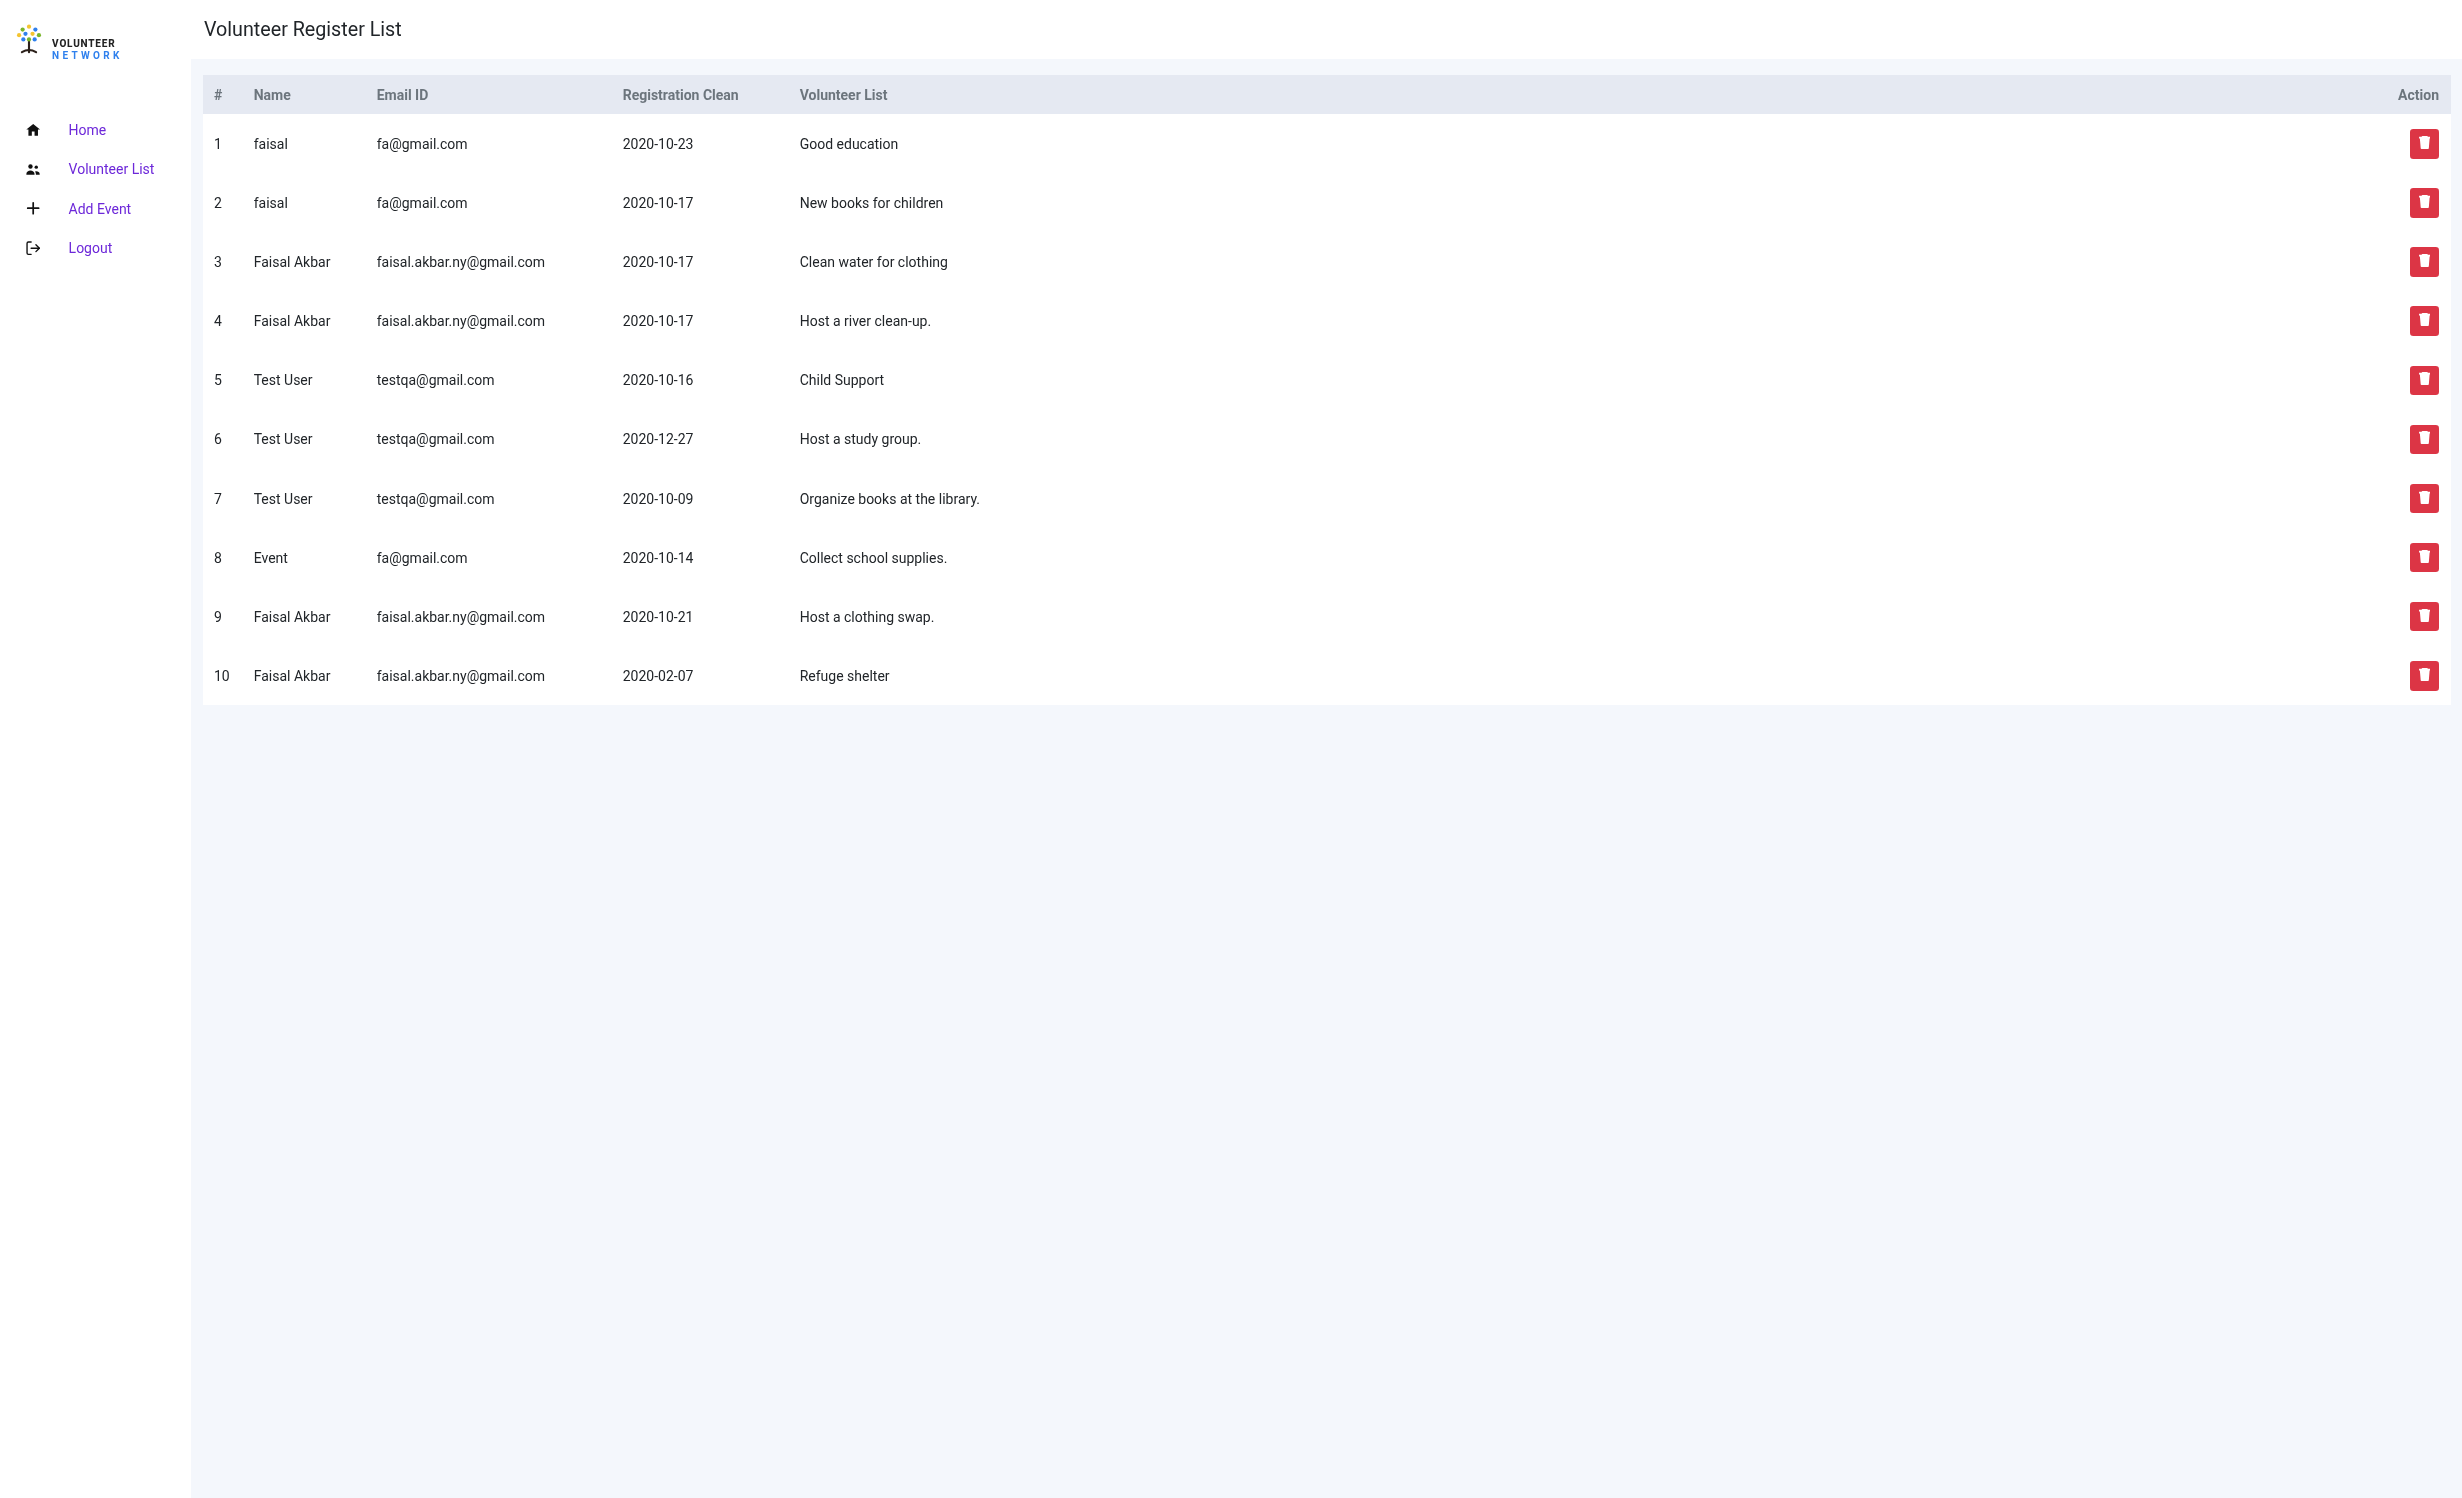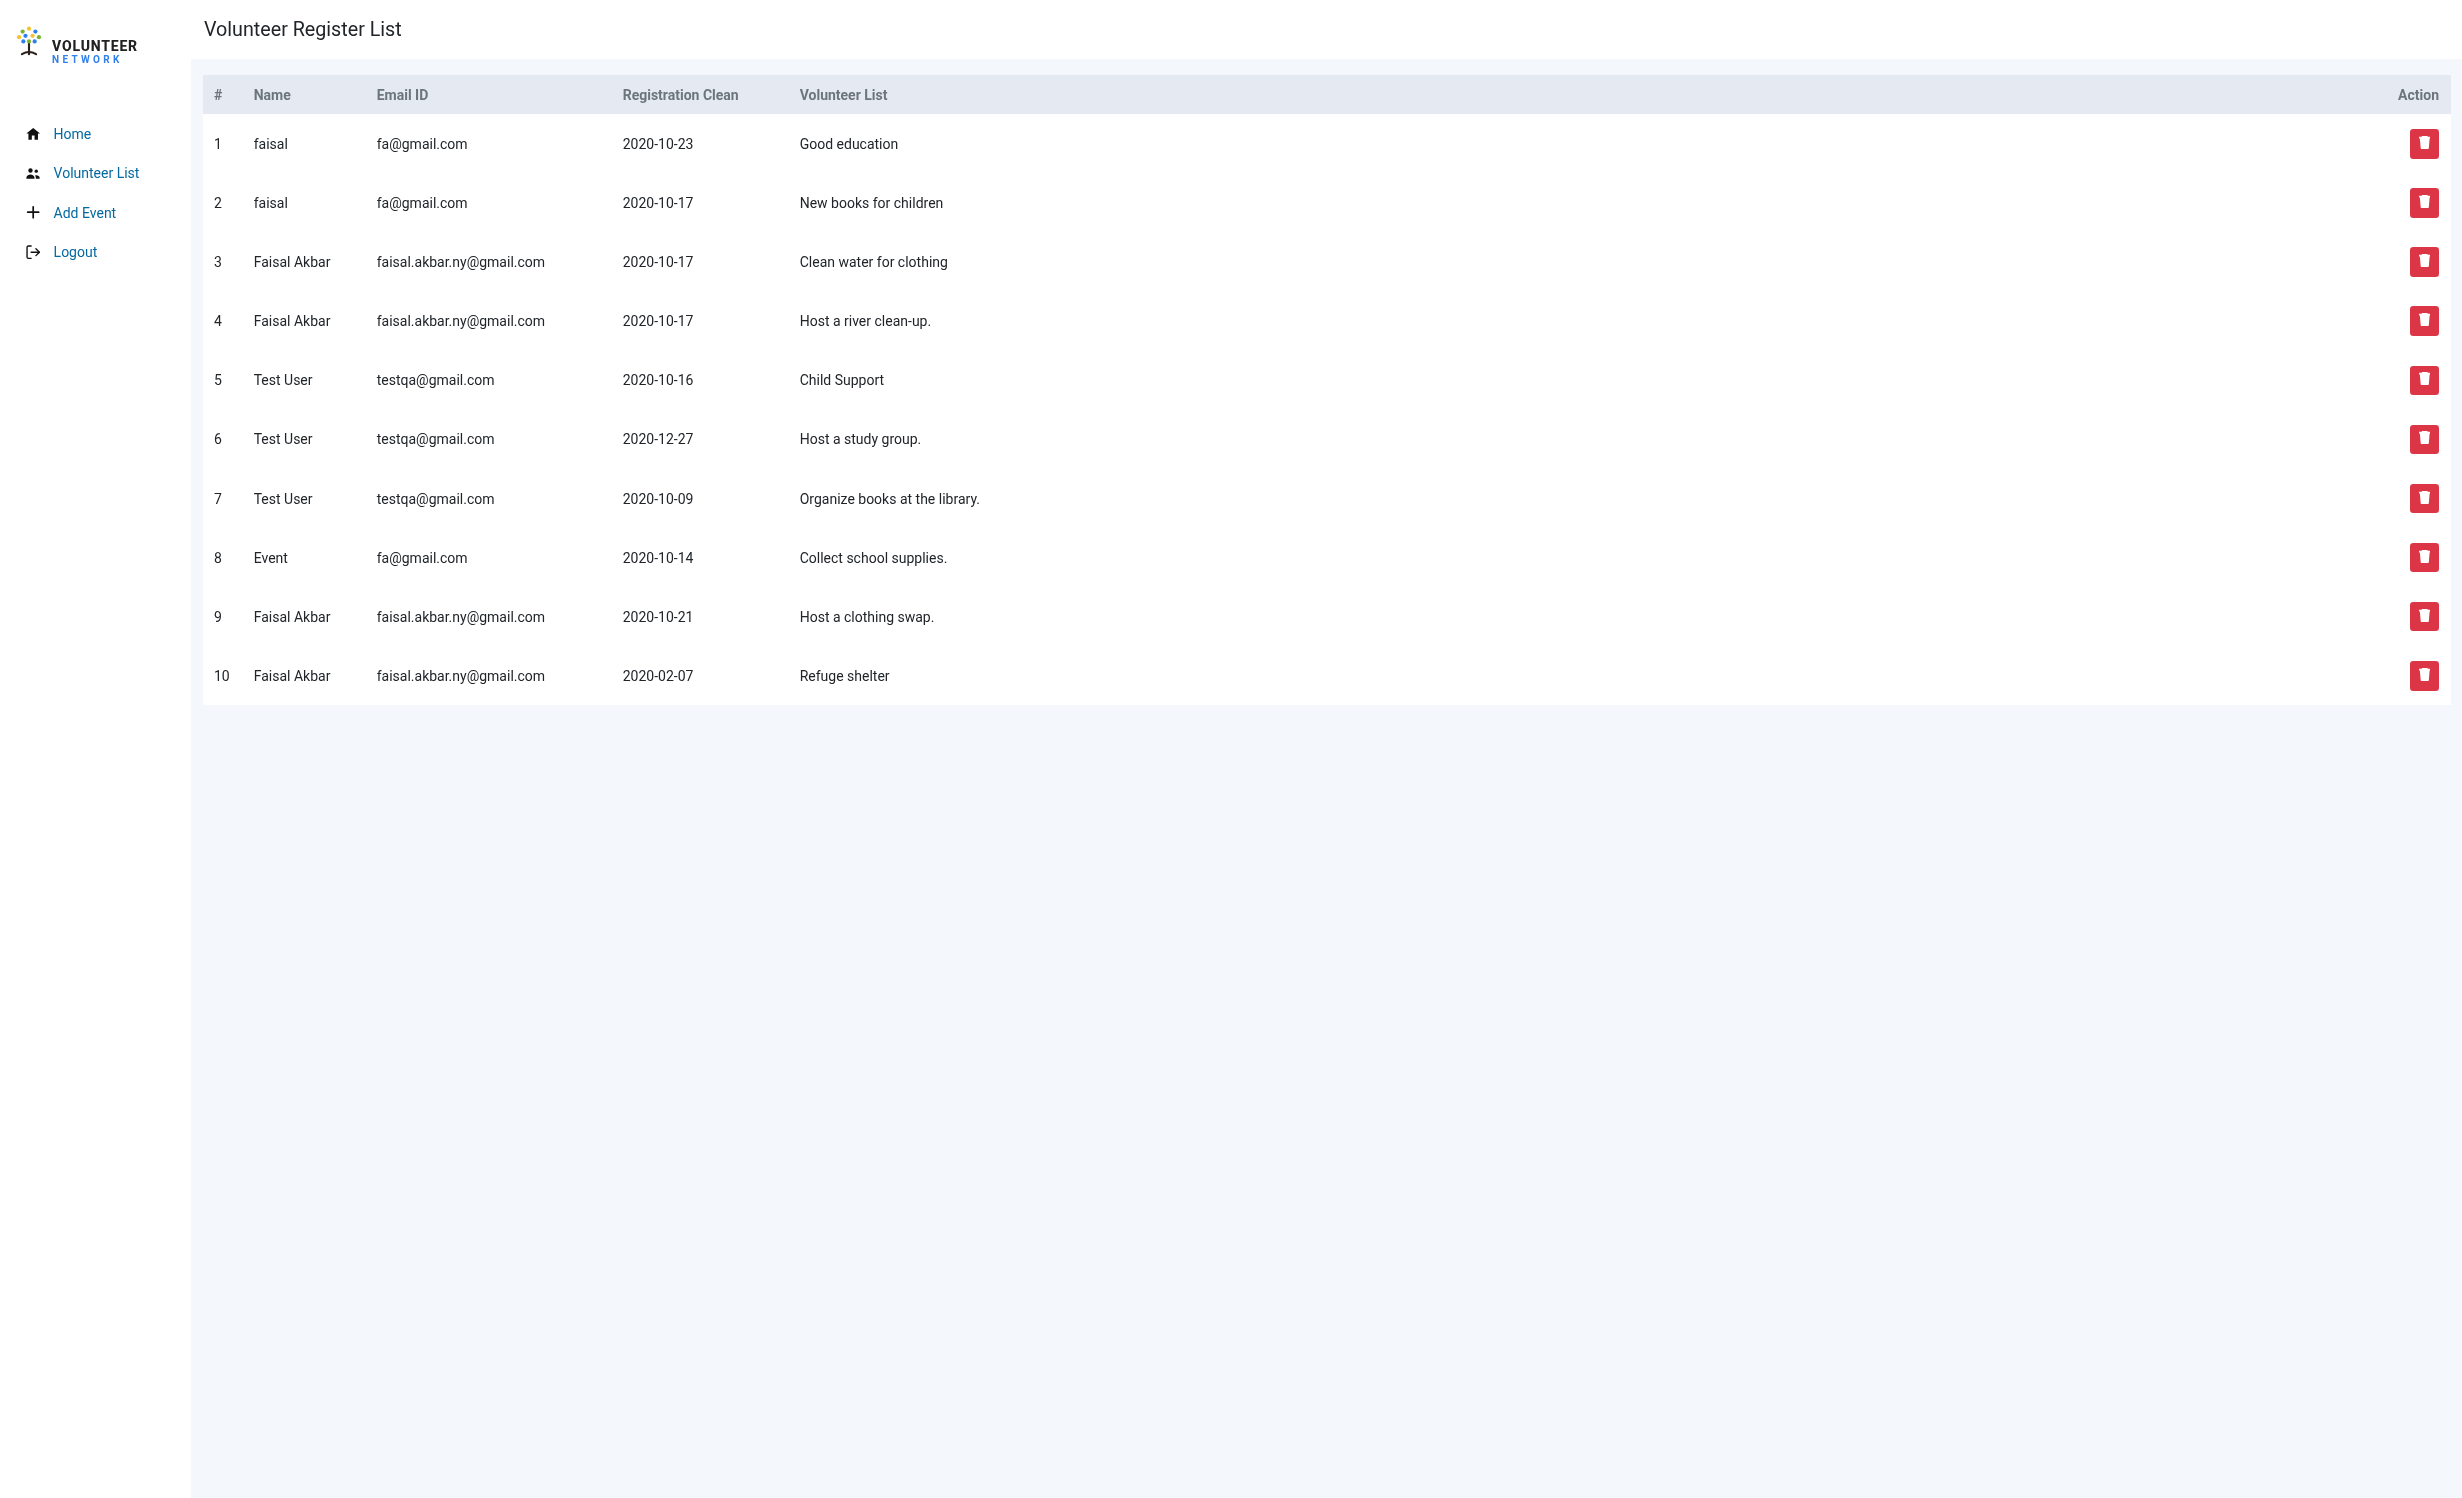--- a/index.html
+++ b/index.html
@@ -24,40 +24,40 @@
     padding: 0 11.5px 14.8px 11.5px;
     display: flex;
     align-items: center;
     gap: 6.6px;
   }
   .logo-mark { width: 34px; height: 34px; flex: 0 0 34px; }
   .logo-text { display: flex; flex-direction: column; line-height: 1; }
   .logo-volunteer {
     font-weight: 800;
     letter-spacing: 0.8px;
-    font-size: 14px;
+    font-size: 10px;
     color: #222;
     margin-top: 24px;
   }
   .logo-network {
     font-weight: 700;
     letter-spacing: 3.3px;
     font-size: 10px;
     color: #2f80ed;
     margin-top: 2.5px;
   }
 
   .nav { margin-top: 34px; }
   .nav-item {
     display: flex;
     align-items: center;
-    gap: 11px;
+    gap: 26px;
     padding: 11.5px 24.6px;
     cursor: pointer;
-    color: #0369a1;
+    color: #6d28d9;
     font-size: 14px;
   }
   .nav-item .nav-icon { width: 18px; display: inline-flex; justify-content: center; color: #111; }
 
   
   .main { flex: 1 1 auto; display: flex; flex-direction: column; }
   .page-title {
     padding: 18px 13px 18px 13px;
     font-size: 19.7px;
     font-weight: 400;

